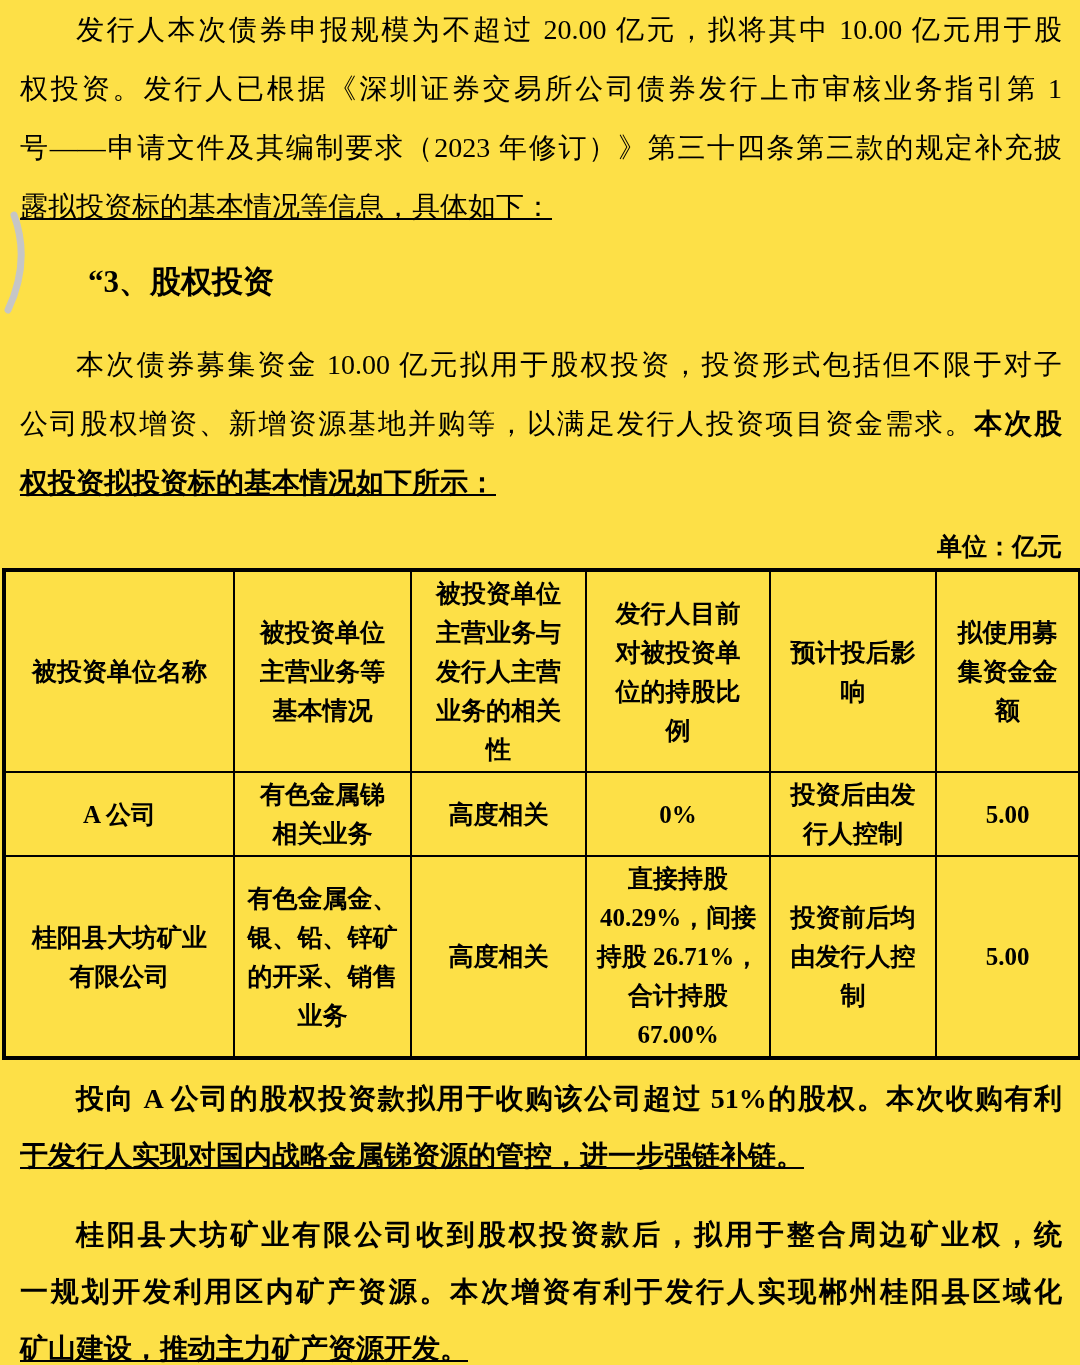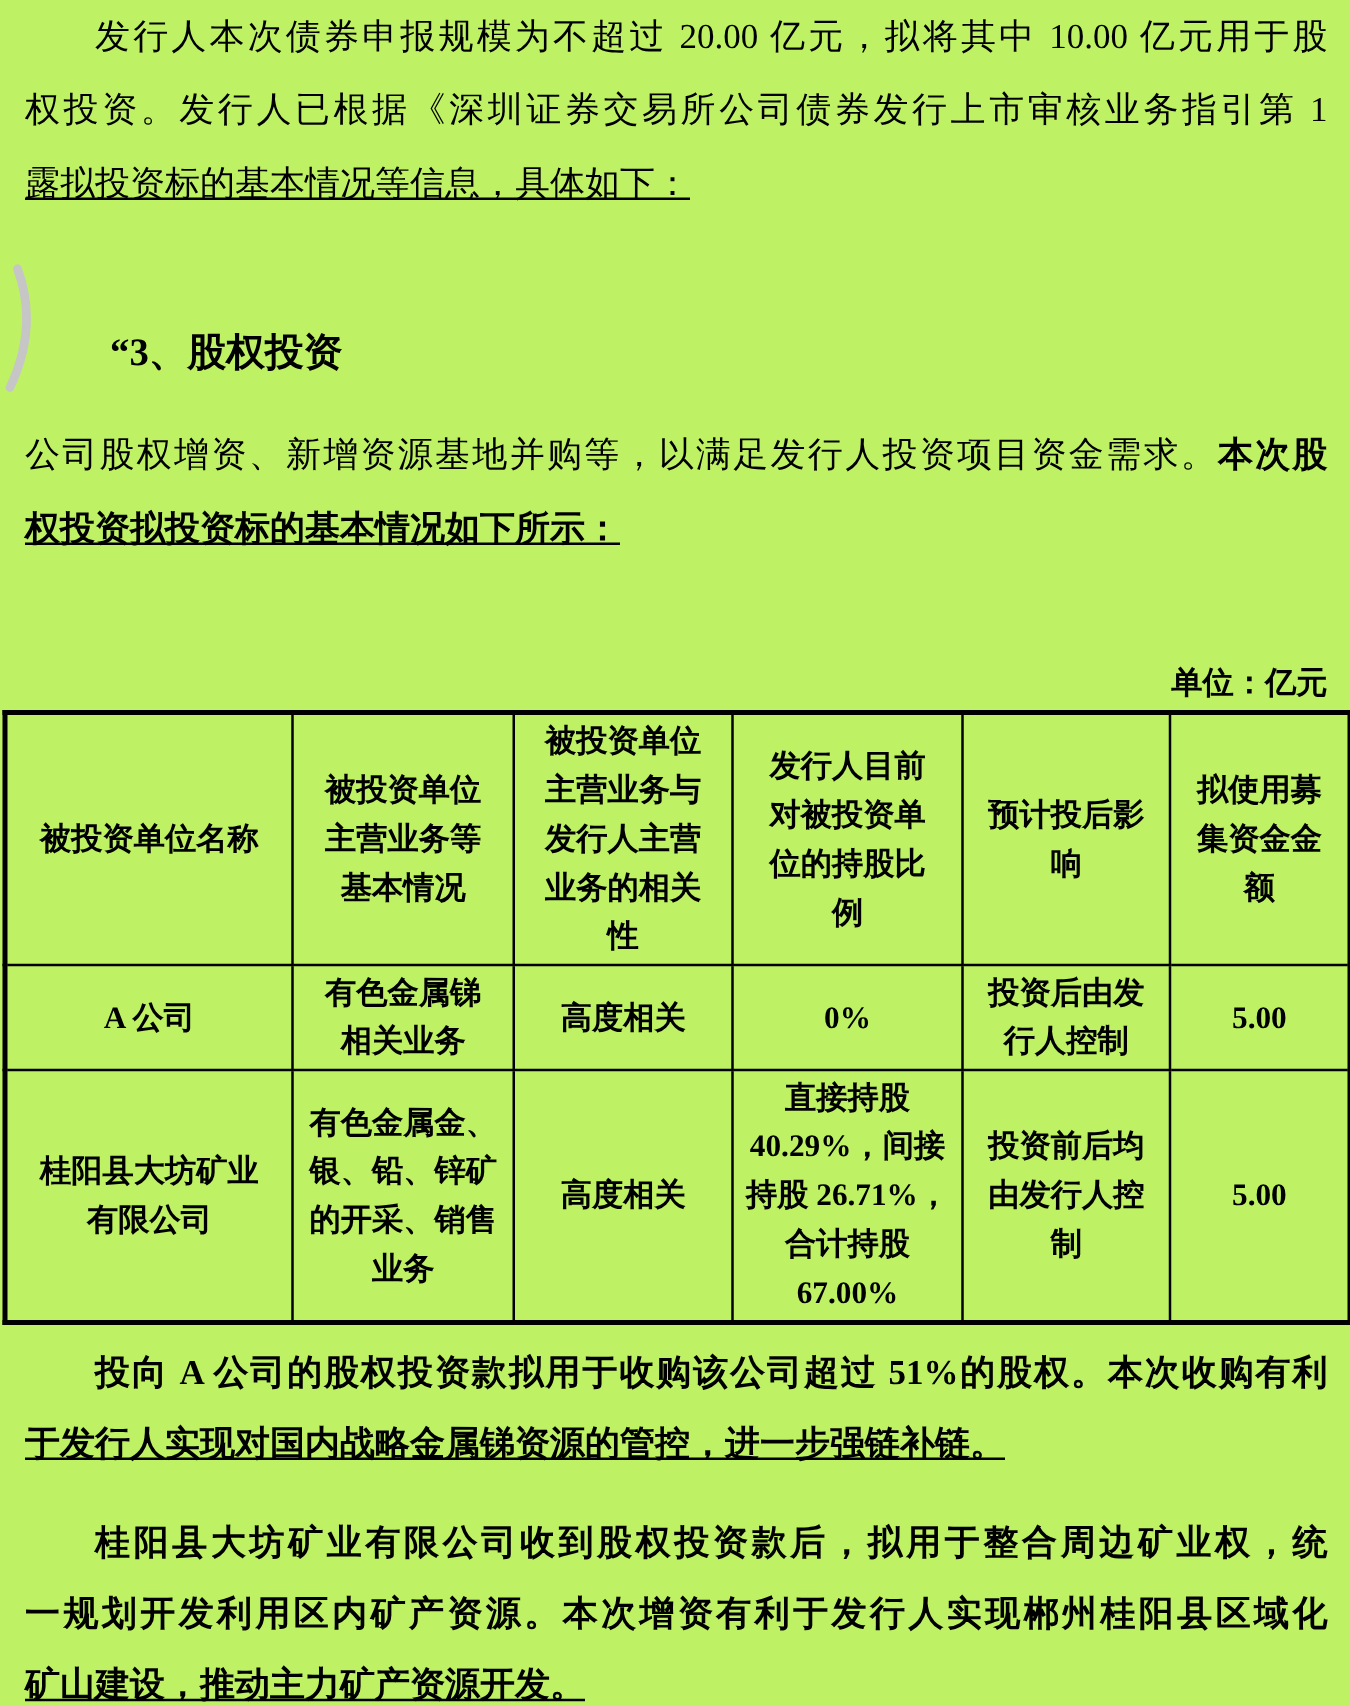--- a/index.html
+++ b/index.html
@@ -1,20 +1,20 @@
 <!DOCTYPE html>
 <html><head>
 <meta charset="utf-8">
 <style>
   html, body { margin: 0; padding: 0; background: #ffffff; }
   .page {
     position: relative;
     width: 1080px;
     height: 1365px;
-    background: #bef264;
+    background: #fde047;
     color: #000000;
     font-family: "Liberation Serif", "DejaVu Serif", serif;
     overflow: hidden;
   }
   .para {
     position: absolute;
     left: 20px;
     right: 18px;
   }
   .line {
@@ -82,26 +82,28 @@
 
 <div class="page">
 
   <svg class="scan-arc" width="32" height="104" viewBox="0 0 32 104">
     <path d="M13 4 Q30 50 7 99" stroke="#c6c6c6" stroke-width="7" fill="none" stroke-linecap="round"></path>
   </svg>
 
   <div class="para" style="top:0px">
     <div class="line indent">发行人本次债券申报规模为不超过 20.00 亿元，拟将其中 10.00 亿元用于股</div>
     <div class="line">权投资。发行人已根据《深圳证券交易所公司债券发行上市审核业务指引第 1</div>
+    <div class="line">号——申请文件及其编制要求（2023 年修订）》第三十四条第三款的规定补充披</div>
     <div class="line last">露拟投资标的基本情况等信息，具体如下：</div>
   </div>
 
   <div class="heading">“3、股权投资</div>
 
   <div class="para" style="top:335px">
+    <div class="line indent">本次债券募集资金 10.00 亿元拟用于股权投资，投资形式包括但不限于对子</div>
     <div class="line"><span>公司股权增资、新增资源基地并购等，以满足发行人投资项目资金需求。</span><span class="bold">本次股</span></div>
     <div class="line last bold">权投资拟投资标的基本情况如下所示：</div>
   </div>
 
   <div class="unit-label">单位：亿元</div>
 
   <table class="inv">
     <colgroup>
       <col style="width:230px">
         <col style="width:177px">

